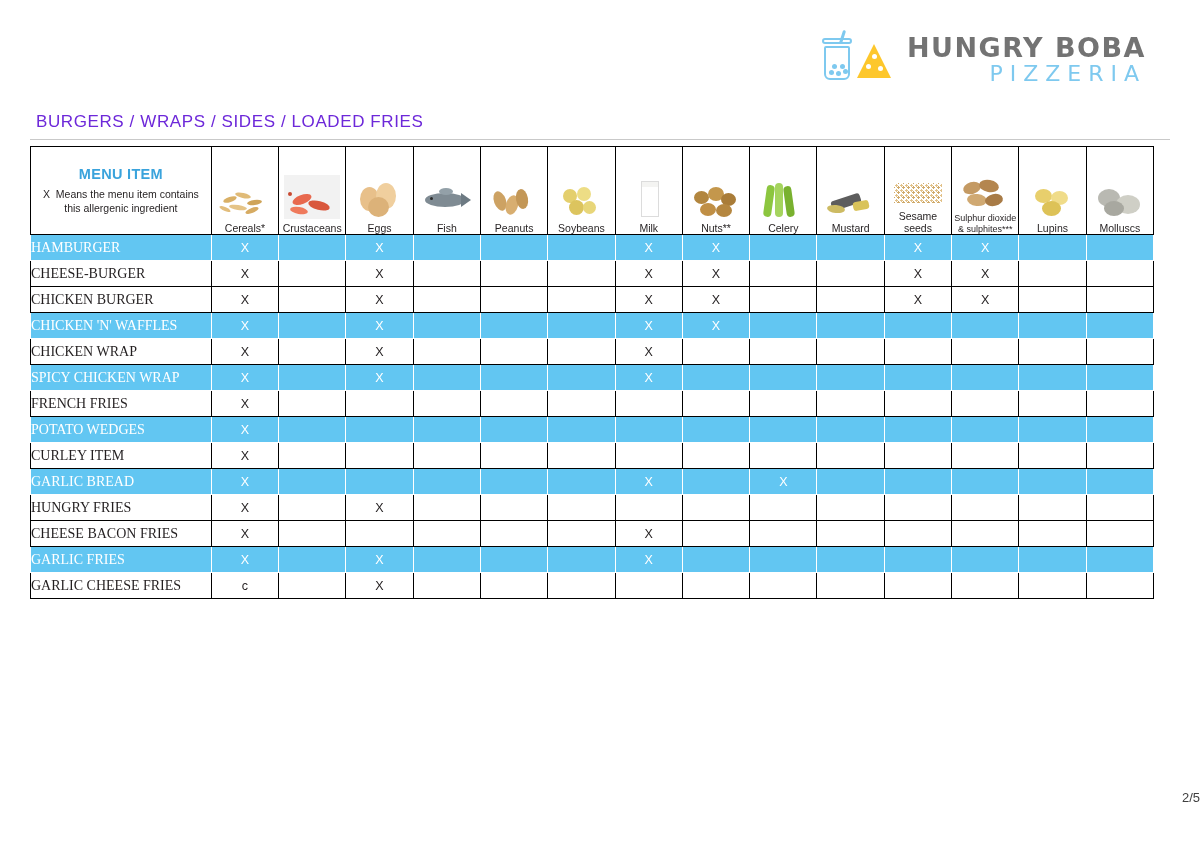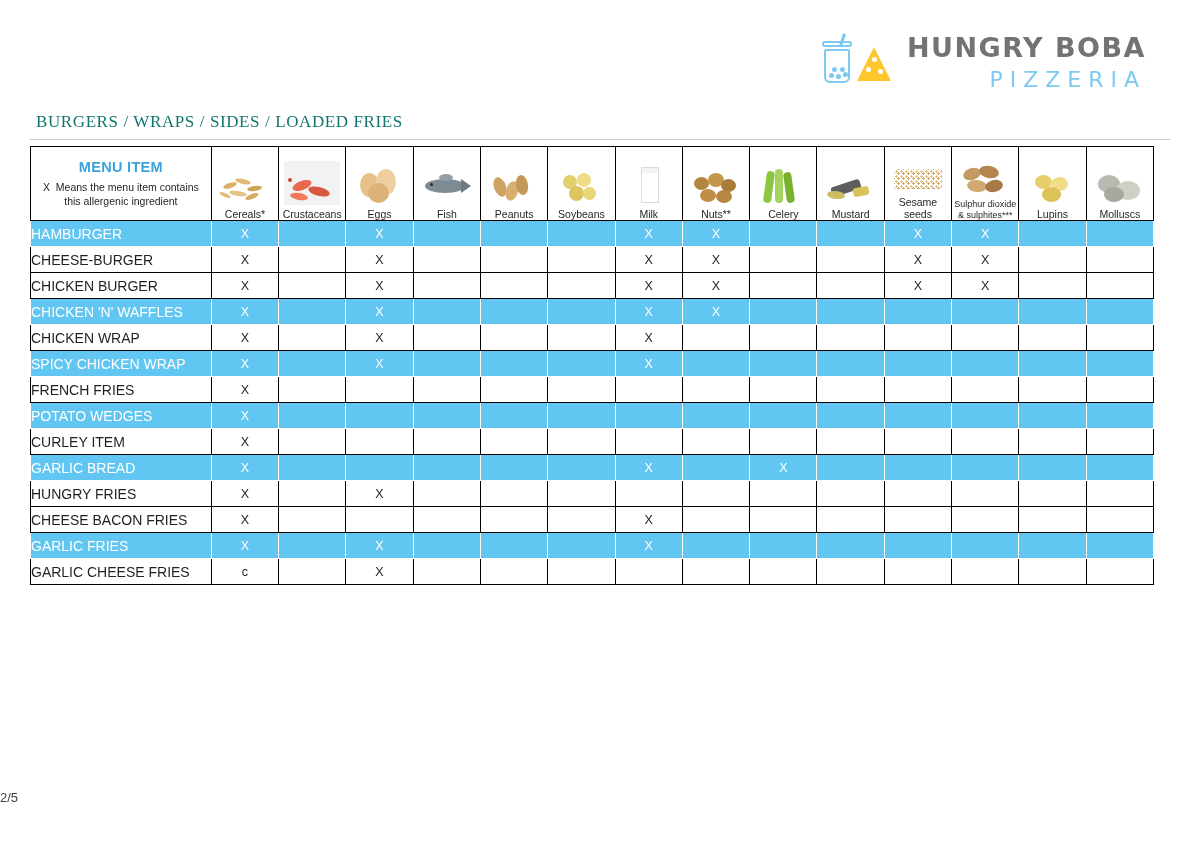--- a/index.html
+++ b/index.html
@@ -93,33 +93,33 @@
     font-size: 27px;
     font-weight: bold;
     color: #737373;
     letter-spacing: 1.5px;
   }
   .logo-text .l2 {
     font-family: "DejaVu Sans", sans-serif;
     font-size: 22px;
     color: #7ec9ef;
     letter-spacing: 7px;
-    margin-top: 8px;
+    margin-top: 2px;
     text-align: right;
   }
 
   
   .section-title {
     position: absolute;
     top: 112px;
     left: 36px;
     font-size: 17px;
     letter-spacing: 0.6px;
-    color: #0f766e;
-    font-family: Liberation Serif, serif;
+    color: #6d28d9;
+    font-family: Liberation Sans, sans-serif;
   }
   .title-rule {
     position: absolute;
     top: 139px;
     left: 30px;
     width: 1140px;
     height: 1px;
     background: #c9c9c9;
   }
 
@@ -133,21 +133,21 @@
     width: 1124px;
   }
   table.allergen td, table.allergen th {
     border: 1px solid #000000;
     padding: 0;
     box-sizing: border-box;
   }
 
   
   thead th {
-    height: 74px;
+    height: 88px;
     vertical-align: bottom;
     text-align: center;
     font-weight: normal;
     font-size: 10.5px;
     color: #231f20;
     padding-bottom: 4px;
   }
   th.menu-head {
     vertical-align: middle;
     text-align: center;
@@ -191,20 +191,21 @@
   tbody td {
     height: 26px;
     font-size: 13.5px;
   }
   td.item {
     padding-left: 8px;
     text-align: left;
     font-size: 14px;
     white-space: nowrap;
     overflow: hidden;
+    font-family: Liberation Serif, serif;
   }
   td.mark {
     text-align: center;
     font-size: 12.5px;
   }
   tr.alt td {
     background: #62c6f2;
     color: #ffffff;
     border-color: #ffffff;
   }
@@ -215,21 +216,21 @@
     background: #ffffff;
     color: #231f20;
   }
 
   
   .page-num {
     position: absolute;
     top: 790px;
     left: 0;
     width: 1200px;
-    text-align: left;
+    text-align: right;
     font-size: 13px;
     color: #3f3f3f;
   }
 
   
   .dot { position:absolute; border-radius:50%; }
   .oval { position:absolute; border-radius:50%; }
   .imgbox{position:absolute;inset:0;overflow:hidden;}
 </style>
 </head>

